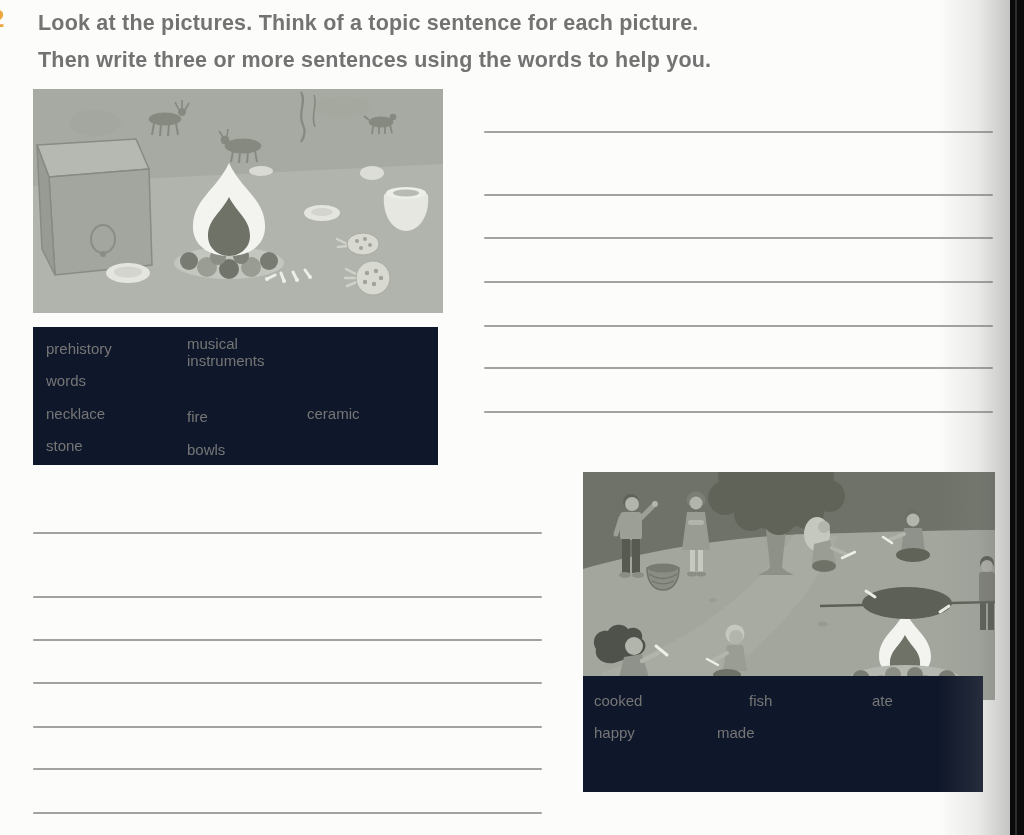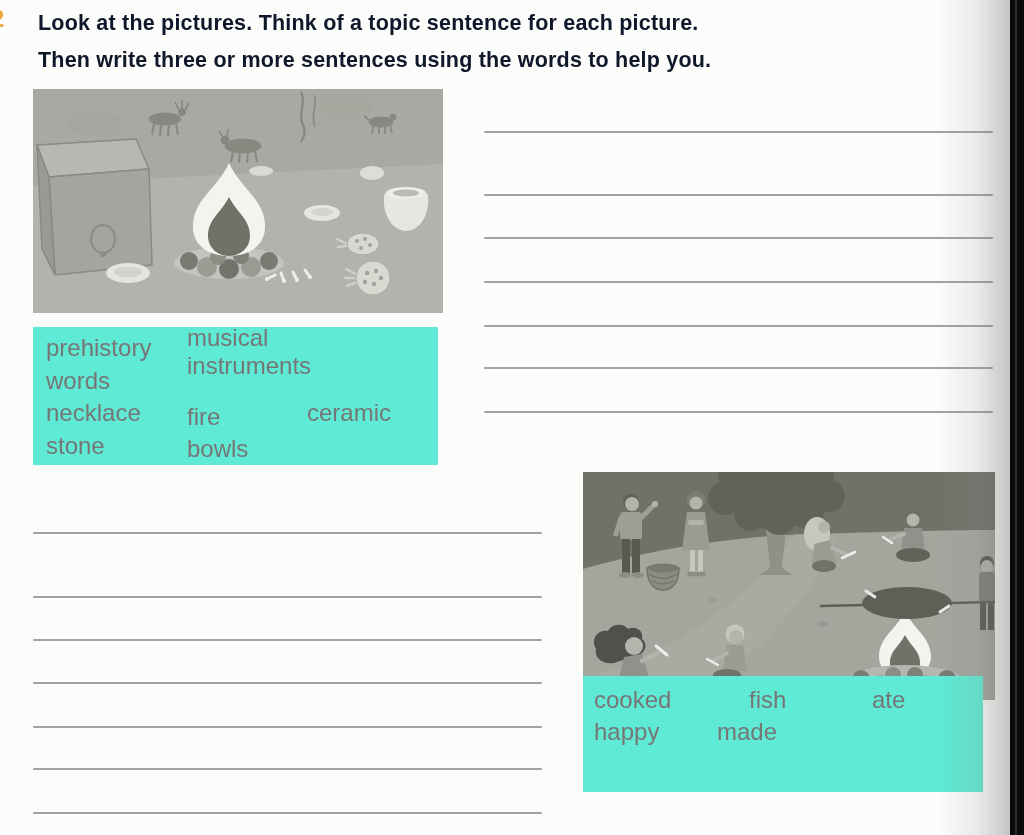--- a/index.html
+++ b/index.html
@@ -8,32 +8,32 @@
     background:#fcfcfa;
     font-family:"Liberation Sans", sans-serif;
   }
   
   .ex-num{
     position:absolute;left:-9px;top:5px;
     font-size:24px;font-weight:700;color:#eda73f;
   }
   .instructions{
     position:absolute;left:38px;top:5px;width:840px;
-    font-size:21.5px;font-weight:700;color:#0f172a;line-height:37px;
+    font-size:21.5px;font-weight:700;color:#737373;line-height:37px;
     letter-spacing:0.2px;
   }
   
   .pic{position:absolute;}
   #pic1{left:33px;top:89px;width:410px;height:224px;}
   #pic2{left:583px;top:472px;width:412px;height:228px;}
   .pic svg{display:block;width:100%;height:100%;}
   
   .wbox{
-    position:absolute;background:#5eead4;color:#767676;
-    font-size:24px;
+    position:absolute;background:#0f172a;color:#767676;
+    font-size:15px;
   }
   #wbox1{left:33px;top:327px;width:392px;height:133px;padding:5px 0 0 13px;}
   #wbox2{left:583px;top:676px;width:389px;height:108px;padding:8px 0 0 11px;}
   .wrow{display:flex;align-items:center;}
   #wbox1 .wrow{height:32.5px;}
   #wbox2 .wrow{height:32px;}
   #wbox1 .c1{width:141px;flex:none;}
   #wbox1 .c2{width:120px;flex:none;margin-top:7px;}
   #wbox2 .c1{width:155px;flex:none;}
   #wbox2 .c2{width:123px;flex:none;}

